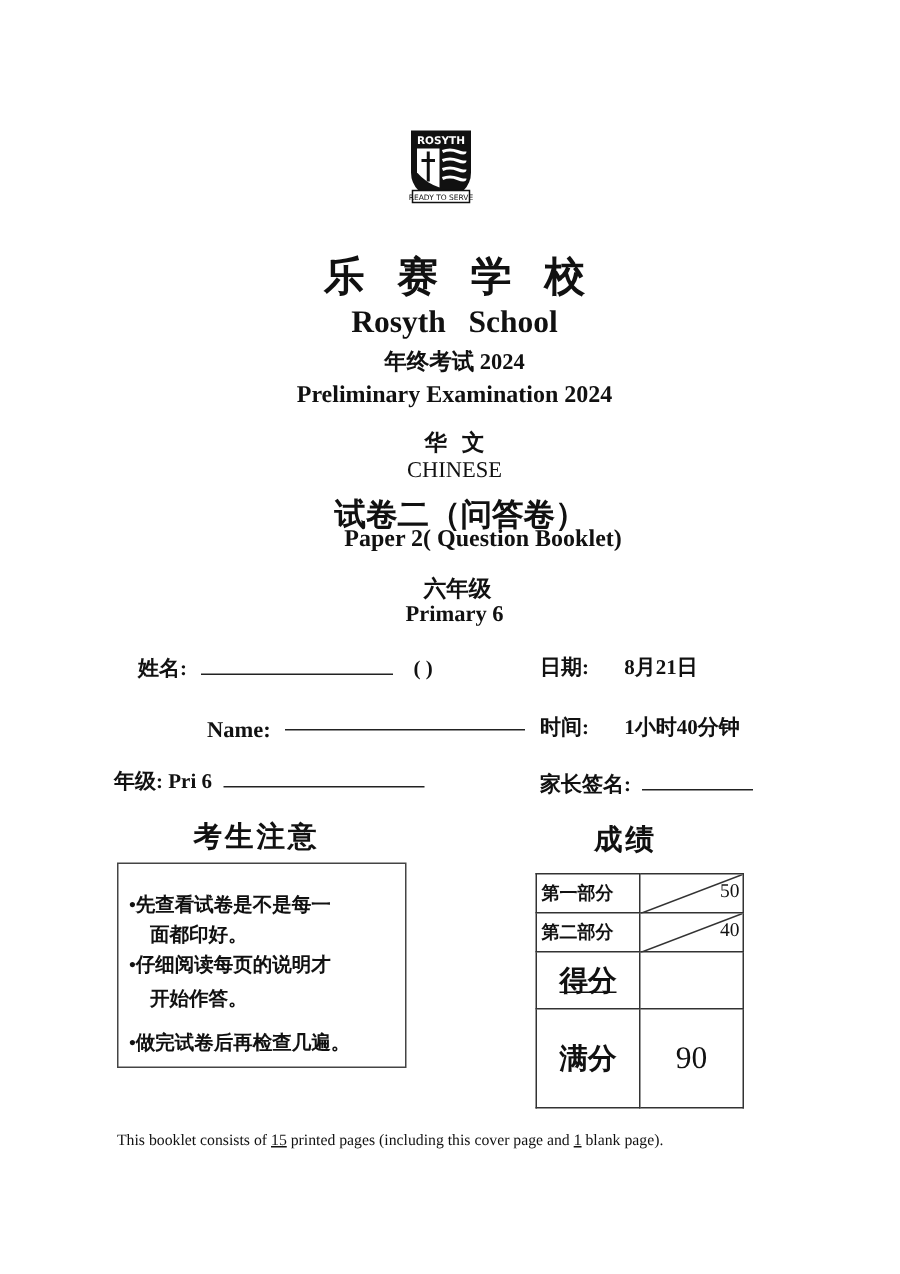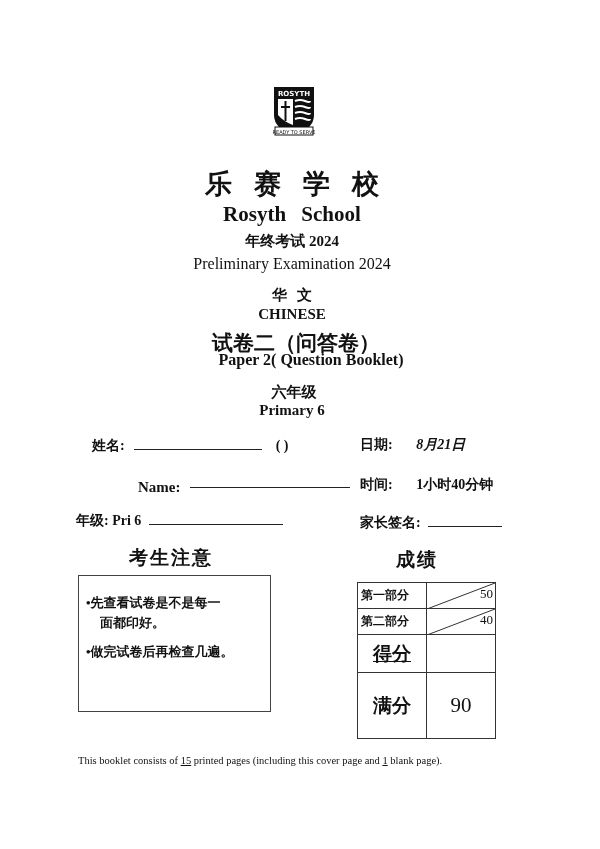--- a/index.html
+++ b/index.html
@@ -1,26 +1,26 @@
 <!DOCTYPE html>
 <html><head>
   <meta charset="utf-8">
   <style>
     html, body { margin:0; padding:0; background:#fff; }
     body { width:600px; height:849px; position:relative; overflow:hidden; color:#111;
       font-family:"Liberation Serif", "DejaVu Serif", serif; }
     .abs { position:absolute; }
-    .center { left:0; width:584px; text-align:center; }
+    .center { left:11px; width:584px; text-align:center; }
     .crest { left:272px; top:85px; width:44px; height:52px; }
     .cn-title { top:166px; font-size:27px; font-weight:bold; letter-spacing:22px; padding-left:22px; box-sizing:border-box; }
     .en-title { top:202px; font-size:21px; font-weight:bold; word-spacing:10px; }
     .cn-sub { top:232px; font-size:15px; font-weight:bold; }
-    .en-sub { top:255px; font-size:16px; font-weight:normal; }
+    .en-sub { top:255px; font-size:16px; font-weight:bold; }
     .cn-subj { top:286px; font-size:15px; font-weight:bold; letter-spacing:10px; padding-left:10px; box-sizing:border-box; }
-    .en-subj { top:306px; font-size:15px; font-weight:bold; }
+    .en-subj { top:306px; font-size:15px; font-weight:normal; }
     .cn-paper { top:329px; font-size:21px; font-weight:bold; padding-left:8px; box-sizing:border-box; }
     .en-paper { top:351px; font-size:16px; font-weight:bold;padding-left:19px; }
     .cn-level { top:383px; font-size:15px; font-weight:bold; padding-left:4px; box-sizing:border-box; }
     .en-level { top:402px; font-size:15px; font-weight:bold; }
     .field { font-size:14px; font-weight:bold; white-space:nowrap; }
     .line { display:inline-block; border-bottom:1px solid #222; vertical-align:baseline; }
     .heading { font-size:19px; font-weight:bold; letter-spacing:2px; }
     .notice { left:78px; top:575px; width:193px; height:137px; border:1.5px solid #444; box-sizing:border-box; padding:17px 0 0 7px; font-size:13px; font-weight:bold; line-height:20px; }
     .notice .indent { padding-left:14px; }
     .score-table { left:357px; top:582px; border-collapse:collapse; }
@@ -68,36 +68,40 @@
   <span>Name:</span>
   <span class="line" style="width:160px; margin-left:6px; margin-bottom:4px;"></span>
 </div>
 <div class="abs field" style="left:76px; top:512px;">
   <span>年级: Pri 6</span>
   <span class="line" style="width:134px; margin-left:4px;"></span>
 </div>
 
 <div class="abs field" style="left:360px; top:436px;">
   <span>日期:</span>
-  <span style="margin-left:20px;font-style:italic;">8月21日</span>
+  <span style="margin-left:20px;">8月21日</span>
 </div>
 <div class="abs field" style="left:360px; top:476px;">
   <span>时间:</span>
   <span style="margin-left:20px;">1小时40分钟</span>
 </div>
 <div class="abs field" style="left:360px; top:514px;">
   <span>家长签名:</span>
   <span class="line" style="width:74px; margin-left:4px;"></span>
 </div>
 
 <div class="abs heading" style="left:129px; top:545px;">考生注意</div>
 <div class="abs notice">
   <div>
     <div>•先查看试卷是不是每一</div>
     <div class="indent">面都印好。</div>
+  </div>
+  <div>
+    <div>•仔细阅读每页的说明才</div>
+    <div class="indent" style="margin-top:3px;">开始作答。</div>
   </div>
   <div style="margin-top:9px;">
     <div>•做完试卷后再检查几遍。</div>
   </div>
 </div>
 
 <div class="abs heading" style="left:396px; top:547px;">成绩</div>
 <table class="abs score-table">
   <tbody>
       <tr style="height:26px;">

